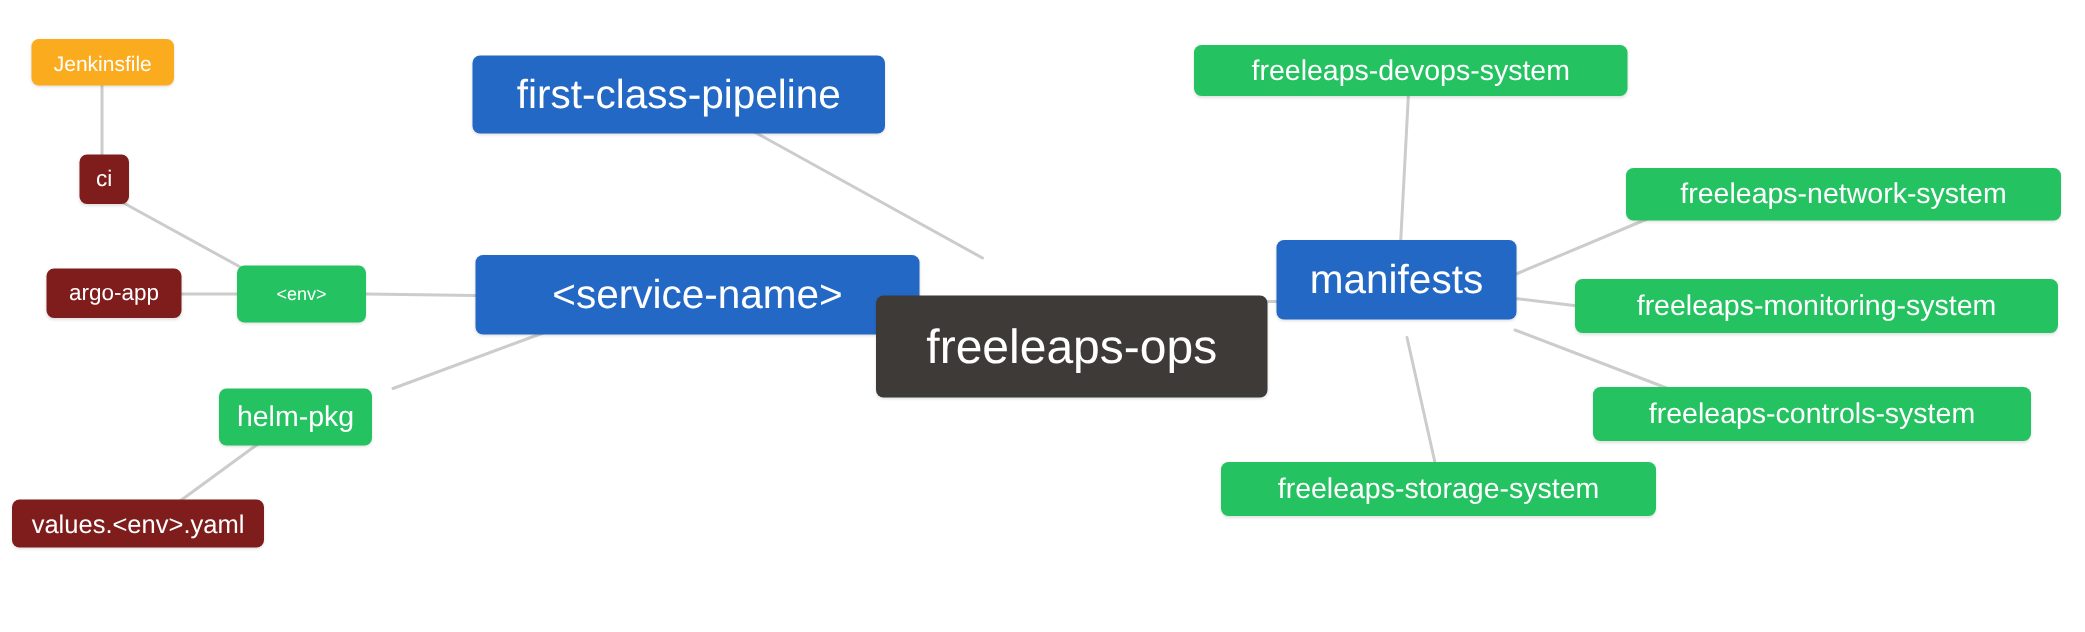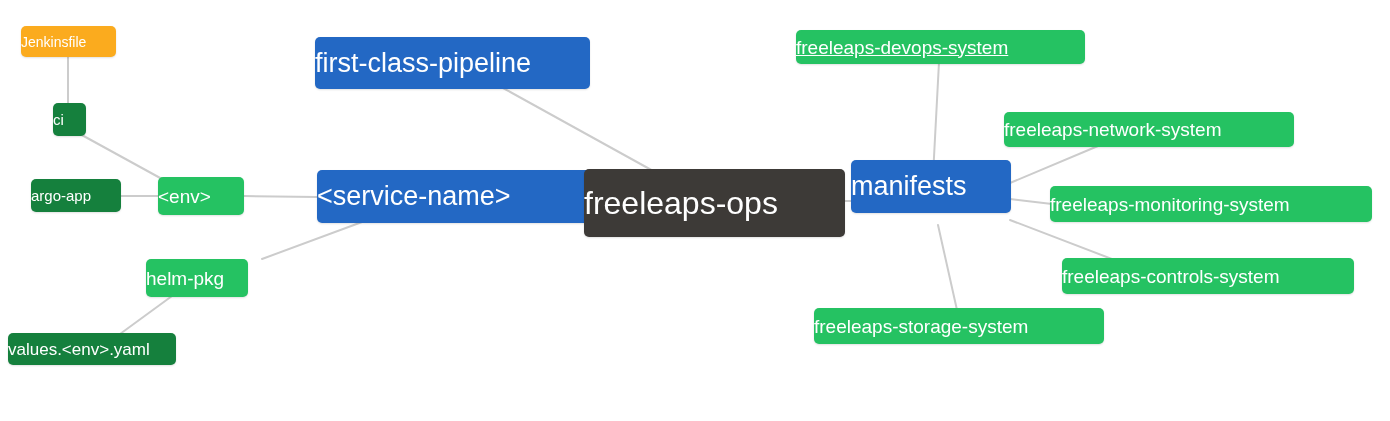--- a/index.html
+++ b/index.html
@@ -25,46 +25,47 @@
   .edges line {
     stroke: #cccccc;
     stroke-width: 2;
     stroke-linecap: round;
   }
   .node {
     position: absolute;
     z-index: 1;
     display: flex;
     align-items: center;
+    justify-content: center;
     color: #ffffff;
     border-radius: 5px;
     box-shadow: 0 1px 2px rgba(0,0,0,0.12);
     white-space: nowrap;
     cursor: pointer;
     line-height: 1;
     box-sizing: border-box;
   }
   .t-orange { background: #fbab1e; }
-  .t-red    { background: #15803d; }
+  .t-red    { background: #7f1d1d; }
   .t-green  { background: #25c262; }
   .t-blue   { background: #2368c4; }
-  .t-dark   { background: #3d3a37; }
+  .t-dark   { background: #3d3a37; margin-top: 28px; }
 
   #n-jenkinsfile          { left: 21px;   top: 26px;  width: 95px;  height: 31px; font-size: 14px; }
   #n-ci                   { left: 53px;   top: 103px; width: 33px;  height: 33px; font-size: 15px; }
   #n-argo-app             { left: 31px;   top: 179px; width: 90px;  height: 33px; font-size: 15px; }
-  #n-env                  { left: 158px;  top: 177px; width: 86px;  height: 38px; font-size: 19px; }
+  #n-env                  { left: 158px;  top: 177px; width: 86px;  height: 38px; font-size: 12px; }
   #n-helm-pkg             { left: 146px;  top: 259px; width: 102px; height: 38px; font-size: 19px; }
   #n-values-env-yaml      { left: 8px;    top: 333px; width: 168px; height: 32px; font-size: 17px; }
   #n-first-class-pipeline { left: 315px;  top: 37px;  width: 275px; height: 52px; font-size: 27px; }
   #n-service-name         { left: 317px;  top: 170px; width: 296px; height: 53px; font-size: 27px; }
   #n-freeleaps-ops        { left: 584px;  top: 169px; width: 261px; height: 68px; font-size: 32px; }
   #n-manifests            { left: 851px;  top: 160px; width: 160px; height: 53px; font-size: 27px; }
-  #n-devops-system        { left: 796px;  top: 30px;  width: 289px; height: 34px; font-size: 19px; text-decoration: underline; }
-  #n-network-system       { left: 1004px; top: 112px; width: 290px; height: 35px; font-size: 19px; }
+  #n-devops-system        { left: 796px;  top: 30px;  width: 289px; height: 34px; font-size: 19px; }
+  #n-network-system       { left: 1084px; top: 112px; width: 290px; height: 35px; font-size: 19px; }
   #n-monitoring-system    { left: 1050px; top: 186px; width: 322px; height: 36px; font-size: 19px; }
   #n-controls-system      { left: 1062px; top: 258px; width: 292px; height: 36px; font-size: 19px; }
   #n-storage-system       { left: 814px;  top: 308px; width: 290px; height: 36px; font-size: 19px; }
 </style>
 </head>
 <body>
 
 <div class="canvas">
 
   <svg class="edges" viewBox="0 0 1390 421" xmlns="http://www.w3.org/2000/svg">

